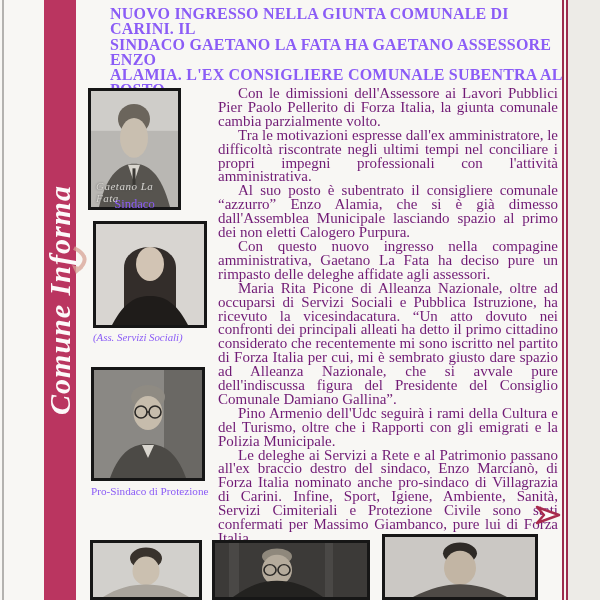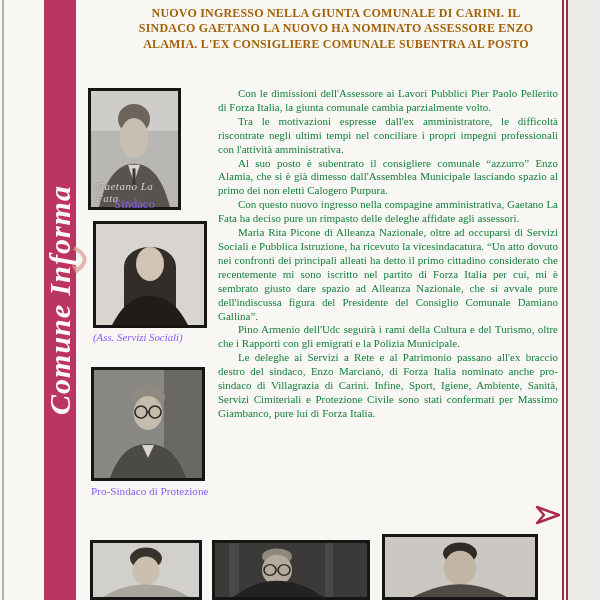--- a/index.html
+++ b/index.html
@@ -18,27 +18,27 @@
     transform:rotate(-90deg);white-space:nowrap;
     color:#fdf9fa;font-style:italic;font-weight:bold;font-size:30px;letter-spacing:1px;
     font-family:"Liberation Serif", serif;
   }
   
   .border-line-a{position:absolute;left:562px;top:0;width:2px;height:600px;background:#9c2c4e;}
   .border-line-b{position:absolute;left:566px;top:0;width:2px;height:600px;background:#9c2c4e;}
   .outer-margin{position:absolute;left:568px;top:0;width:32px;height:600px;background:#edebe7;}
   
   .headline{
-    position:absolute;left:110px;top:6px;width:452px;text-align:center;
-    color:#a16207;font-weight:bold;font-size:12px;line-height:15.3px;letter-spacing:.2px;
+    position:absolute;left:110px;top:6px;width:452px;
+    color:#8b5cf6;font-weight:bold;font-size:16px;line-height:15.3px;letter-spacing:.2px;
   }
   
   .article{
     position:absolute;left:218px;top:87px;width:340px;
-    color:#15803d;font-size:11px;line-height:13.9px;text-align:justify;
+    color:#701a75;font-size:15px;line-height:13.9px;text-align:justify;
   }
   .article p{margin:0;text-indent:20px;}
   
   .photo{
     position:absolute;border:3px solid #161616;box-sizing:border-box;
     overflow:hidden;background:#b5b3af;
   }
   .photo svg{display:block;width:100%;height:100%;}
   .overlay-name{
     position:absolute;left:5px;bottom:3px;color:#d6d4cf;font-size:11px;letter-spacing:.5px;
@@ -72,21 +72,21 @@
   <span class="sidebar-label">Comune Informa</span>
 </div>
 
 <svg class="swoosh" width="22" height="28" viewBox="0 0 22 28">
   <path d="M4,2 C16,8 18,15 9,23" stroke="#d8a396" stroke-width="4" fill="none"></path>
   <polygon points="2,19 13,22 6,28" fill="#d8a396"></polygon>
 </svg>
 
 <div class="headline">
   <div>NUOVO INGRESSO NELLA GIUNTA COMUNALE DI CARINI. IL</div>
-  <div>SINDACO GAETANO LA NUOVO HA NOMINATO ASSESSORE ENZO</div>
+  <div>SINDACO GAETANO LA FATA HA GAETANO ASSESSORE ENZO</div>
   <div>ALAMIA. L'EX CONSIGLIERE COMUNALE SUBENTRA AL POSTO</div>
 </div>
 
 <div class="article">
   <p>Con le dimissioni dell'Assessore ai Lavori Pubblici Pier Paolo Pellerito di Forza Italia, la giunta comunale cambia parzialmente volto.</p>
   <p>Tra le motivazioni espresse dall'ex amministratore, le difficoltà riscontrate negli ultimi tempi nel conciliare i propri impegni professionali con l'attività amministrativa.</p>
   <p>Al suo posto è subentrato il consigliere comunale “azzurro” Enzo Alamia, che si è già dimesso dall'Assemblea Municipale lasciando spazio al primo dei non eletti Calogero Purpura.</p>
   <p>Con questo nuovo ingresso nella compagine amministrativa, Gaetano La Fata ha deciso pure un rimpasto delle deleghe affidate agli assessori.</p>
   <p>Maria Rita Picone di Alleanza Nazionale, oltre ad occuparsi di Servizi Sociali e Pubblica Istruzione, ha ricevuto la vicesindacatura. “Un atto dovuto nei confronti dei principali alleati ha detto il primo cittadino considerato che recentemente mi sono iscritto nel partito di Forza Italia per cui, mi è sembrato giusto dare spazio ad Alleanza Nazionale, che si avvale pure dell'indiscussa figura del Presidente del Consiglio Comunale Damiano Gallina”.</p>
   <p>Pino Armenio dell'Udc seguirà i rami della Cultura e del Turismo, oltre che i Rapporti con gli emigrati e la Polizia Municipale.</p>

